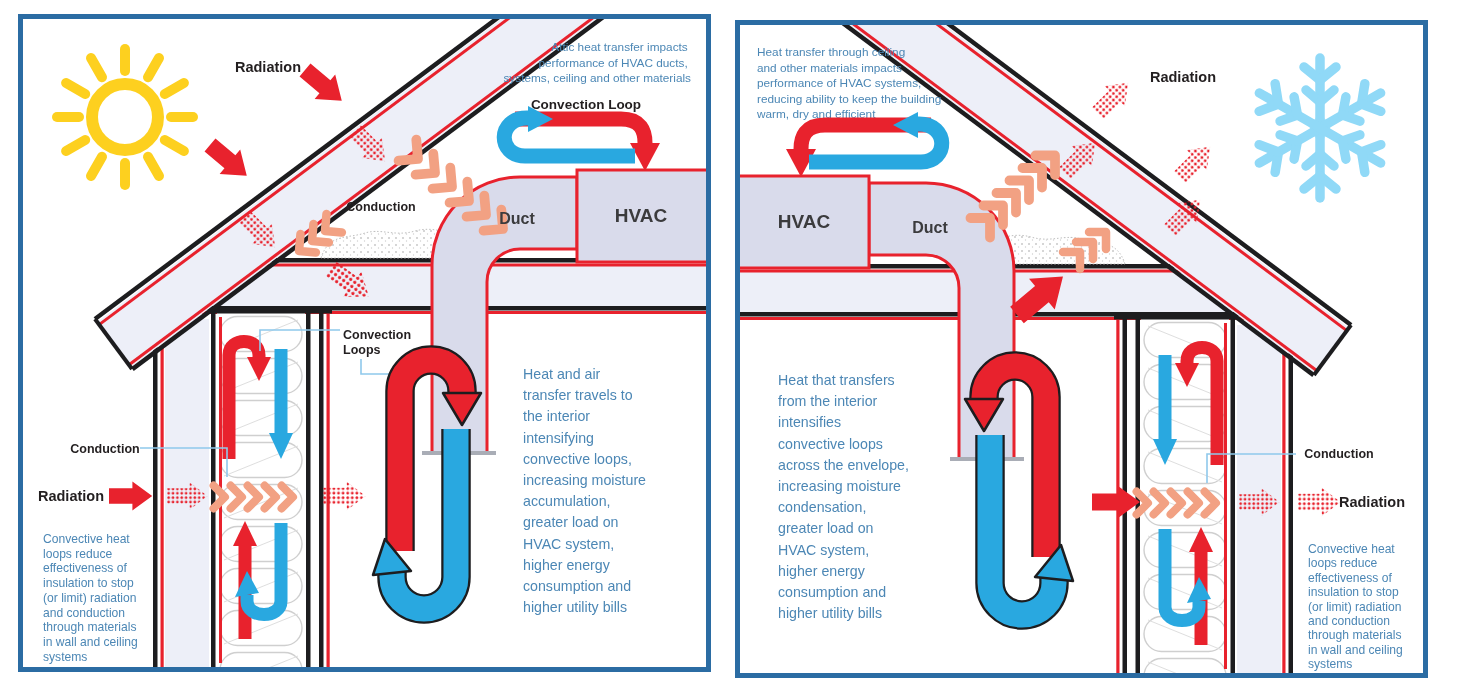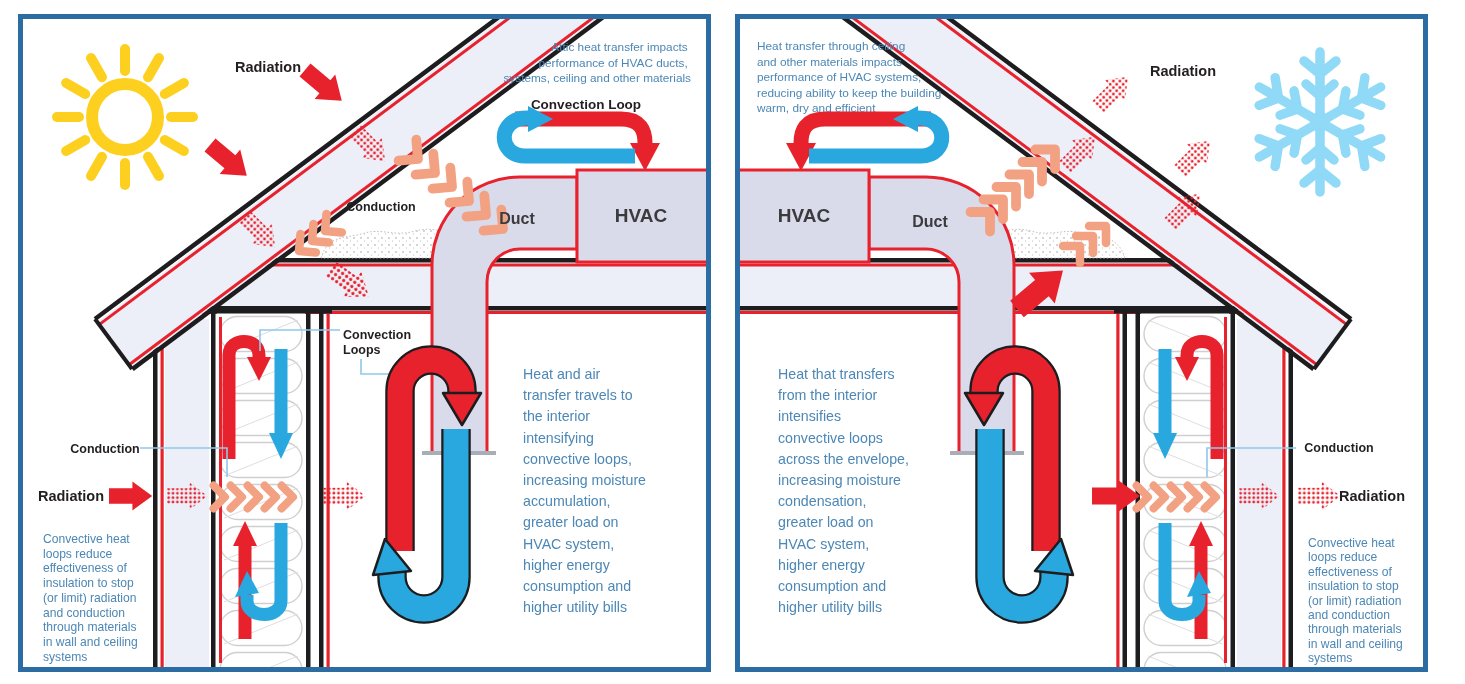--- a/index.html
+++ b/index.html
@@ -229,21 +229,21 @@
     <tspan x="500" y="487.2">accumulation,</tspan>
     <tspan x="500" y="508.4">greater load on</tspan>
     <tspan x="500" y="529.6">HVAC system,</tspan>
     <tspan x="500" y="550.8">higher energy</tspan>
     <tspan x="500" y="572">consumption and</tspan>
     <tspan x="500" y="593.2">higher utility bills</tspan>
   </text>
 </svg>
 </div>
 
-<div class="panel" style="left:735px;top:14px">
+<div class="panel" style="left:735px;top:20px">
 <svg viewBox="0 0 683 648" width="683" height="648">
 
   <g>
     <use href="#house" transform="translate(683 0) scale(-1 1)"></use>
   </g>
 
   <g transform="translate(580,103)">
           <use href="#flake"></use>
         </g>
 

